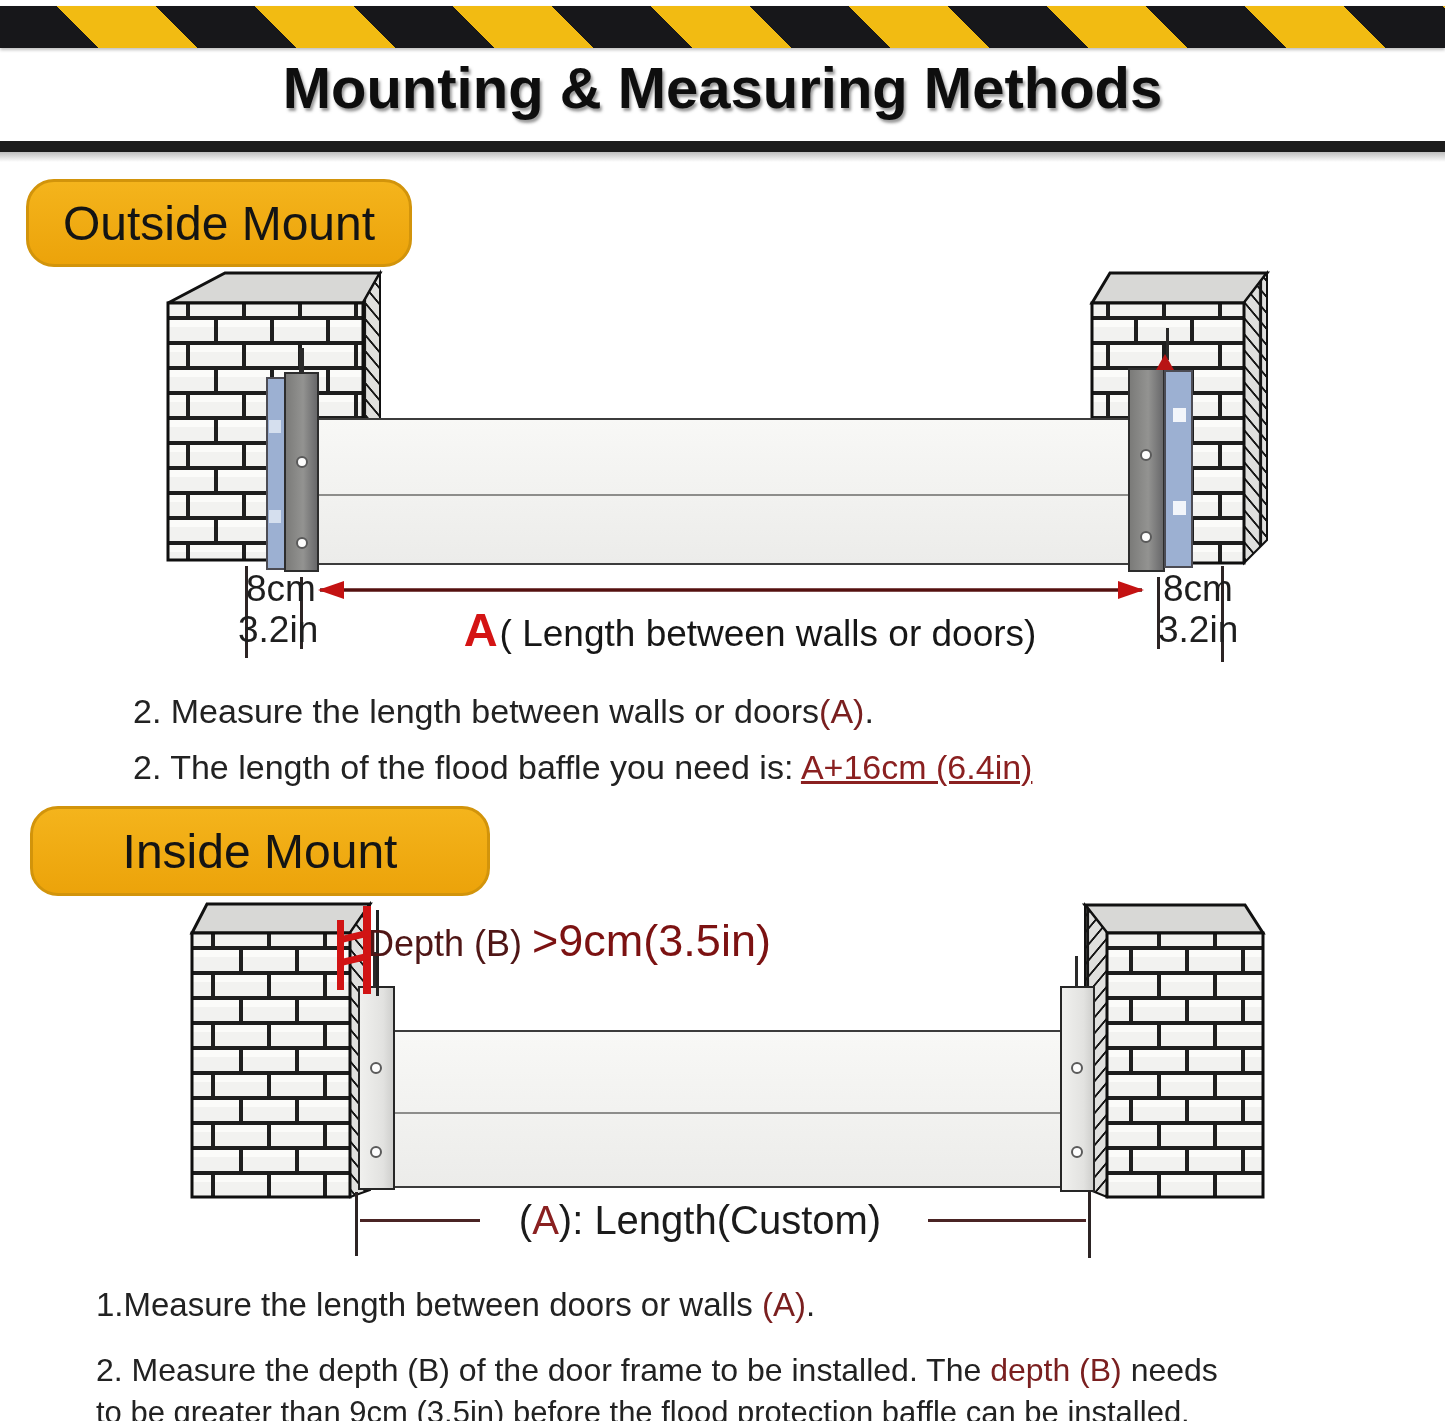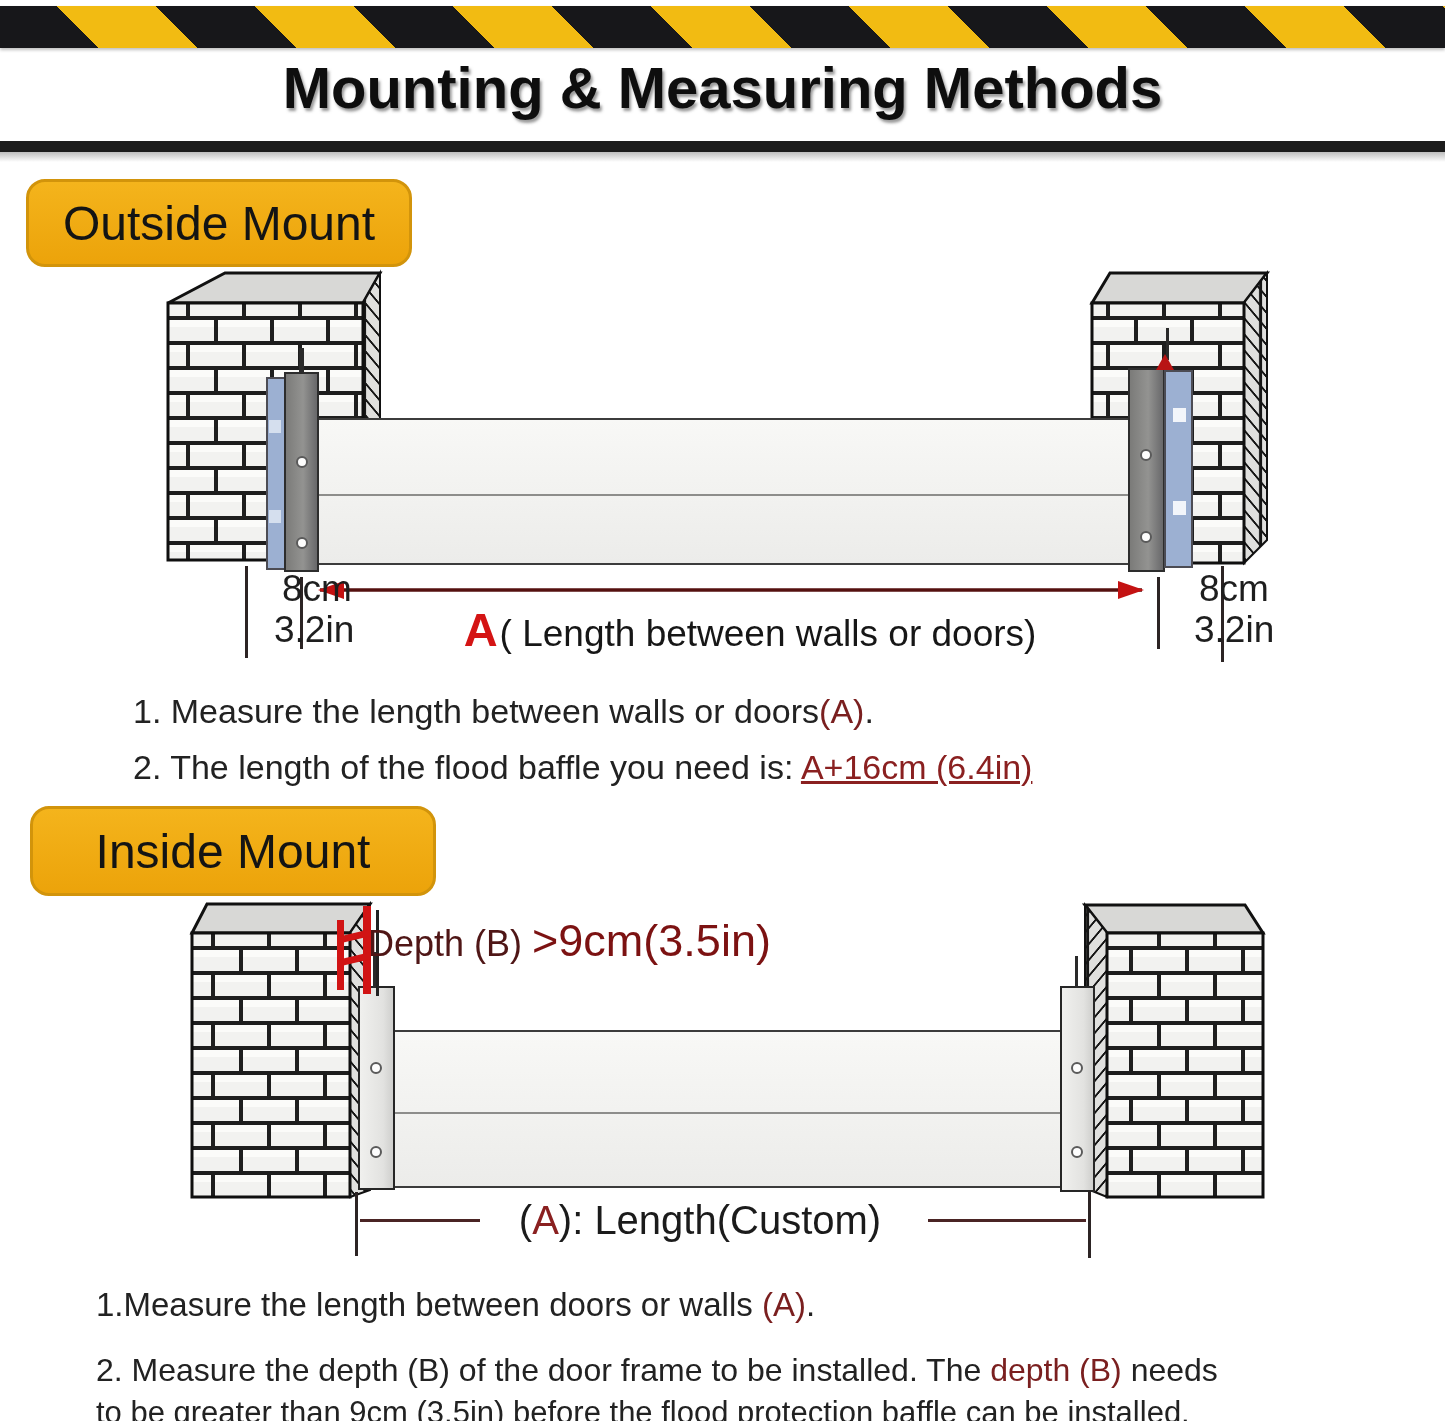--- a/index.html
+++ b/index.html
@@ -17,21 +17,21 @@
     position:absolute;left:0;top:54px;width:1445px;text-align:center;
     font-size:58px;font-weight:bold;letter-spacing:0px;color:#0e0e0e;
     text-shadow:2px 3px 3px rgba(70,70,70,.55);
   }
   .dark-bar{position:absolute;left:0;top:141px;width:1445px;height:11px;background:#1c1c1c;}
   .gray-fade{position:absolute;left:0;top:152px;width:1445px;height:10px;background:linear-gradient(180deg,#bdbdbd,#ffffff);}
   
   .mount-label{
     position:absolute;display:flex;align-items:center;justify-content:center;
     background:linear-gradient(180deg,#f4b41c,#eca30a);
-    border:3px solid #d2940b;border-radius:19px;
+    border:3px solid #d2940b;border-radius:28px;
     font-size:48px;color:#141414;box-sizing:border-box;
   }
   
   .pillar-svg{position:absolute;}
   .barrier{
     position:absolute;box-sizing:border-box;border:2px solid #3c3c3c;
     background:linear-gradient(180deg,#f8f8f6,#ececea);
   }
   .barrier .divider{position:absolute;left:0;width:100%;height:0;border-top:2px solid #8d8d8b;}
   .seal{position:absolute;background:#9cb0d2;border:2px solid #4c4c54;box-sizing:border-box;}
@@ -45,21 +45,21 @@
     background:linear-gradient(90deg,#f0f0ee 0%,#e2e2e0 70%,#cfcfcd 100%);
   }
   .hole{
     position:absolute;width:12px;height:12px;border-radius:50%;
     background:#fdfdfd;border:2px solid #5a5a5a;box-sizing:border-box;
   }
   .pin{position:absolute;background:#2a2a2a;}
   .vline{position:absolute;width:3px;background:#2c2424;}
   .hline{position:absolute;height:3px;background:#4a2424;}
   
-  .dim-text{position:absolute;font-size:37px;color:#1e1e1e;white-space:nowrap;padding-left:36px;}
+  .dim-text{position:absolute;font-size:37px;color:#1e1e1e;white-space:nowrap;}
   .span-label{position:absolute;text-align:center;white-space:nowrap;font-size:37px;color:#161616;}
   .span-label .big-a{font-size:47px;font-weight:bold;color:#d41414;margin-right:2px;}
   .len-label{position:absolute;text-align:center;white-space:nowrap;font-size:40px;color:#1b1b1b;}
   .len-label .maroon-a{color:#8a2020;}
   .depth-row{position:absolute;white-space:nowrap;}
   .depth-label{font-size:36px;color:#4f1616;}
   .depth-value{font-size:45px;color:#7c1212;}
   
   .steps{position:absolute;white-space:nowrap;}
   .step-line{color:#222;}
@@ -156,25 +156,25 @@
   </svg>
   <div class="dim-text" style="left:246px;top:568px;">8cm</div>
   <div class="dim-text" style="left:238px;top:609px;">3.2in</div>
   <div class="dim-text" style="left:1163px;top:568px;">8cm</div>
   <div class="dim-text" style="left:1158px;top:609px;">3.2in</div>
   <div class="span-label" style="left:420px;top:602px;width:660px;">
     <span class="big-a">A</span><span>( Length between walls or doors)</span>
   </div>
 
   <div class="steps" style="left:133px;top:692px;font-size:34px;">
-    <div class="step-line"><span>1. Measure the length between walls or doors</span><span class="hl">(A)</span><span>.</span></div>
+    <div class="step-line"><span>2. Measure the length between walls or doors</span><span class="hl">(A)</span><span>.</span></div>
     <div class="step-line" style="margin-top:17px;"><span>2. The length of the flood baffle you need is: </span><span class="hl-bright">A+16cm (6.4in)</span></div>
   </div>
 
-  <div class="mount-label" style="left:30px;top:806px;width:406px;height:90px;">Inside Mount</div>
+  <div class="mount-label" style="left:30px;top:806px;width:460px;height:90px;">Inside Mount</div>
 
   <svg class="pillar-svg" style="left:185px;top:898px;" width="190" height="305">
     <defs>
       <pattern id="b3" width="56" height="50" patternUnits="userSpaceOnUse">
         <rect width="56" height="50" fill="#1e1e1e"></rect>
         <rect x="2" y="2" width="52" height="21" fill="#f2f2f0"></rect>
         <rect x="2" y="2" width="52" height="7" fill="#fbfbf9"></rect>
         <rect x="-26" y="27" width="52" height="21" fill="#f2f2f0"></rect>
         <rect x="30" y="27" width="52" height="21" fill="#f2f2f0"></rect>
         <rect x="-26" y="27" width="52" height="7" fill="#fbfbf9"></rect>

